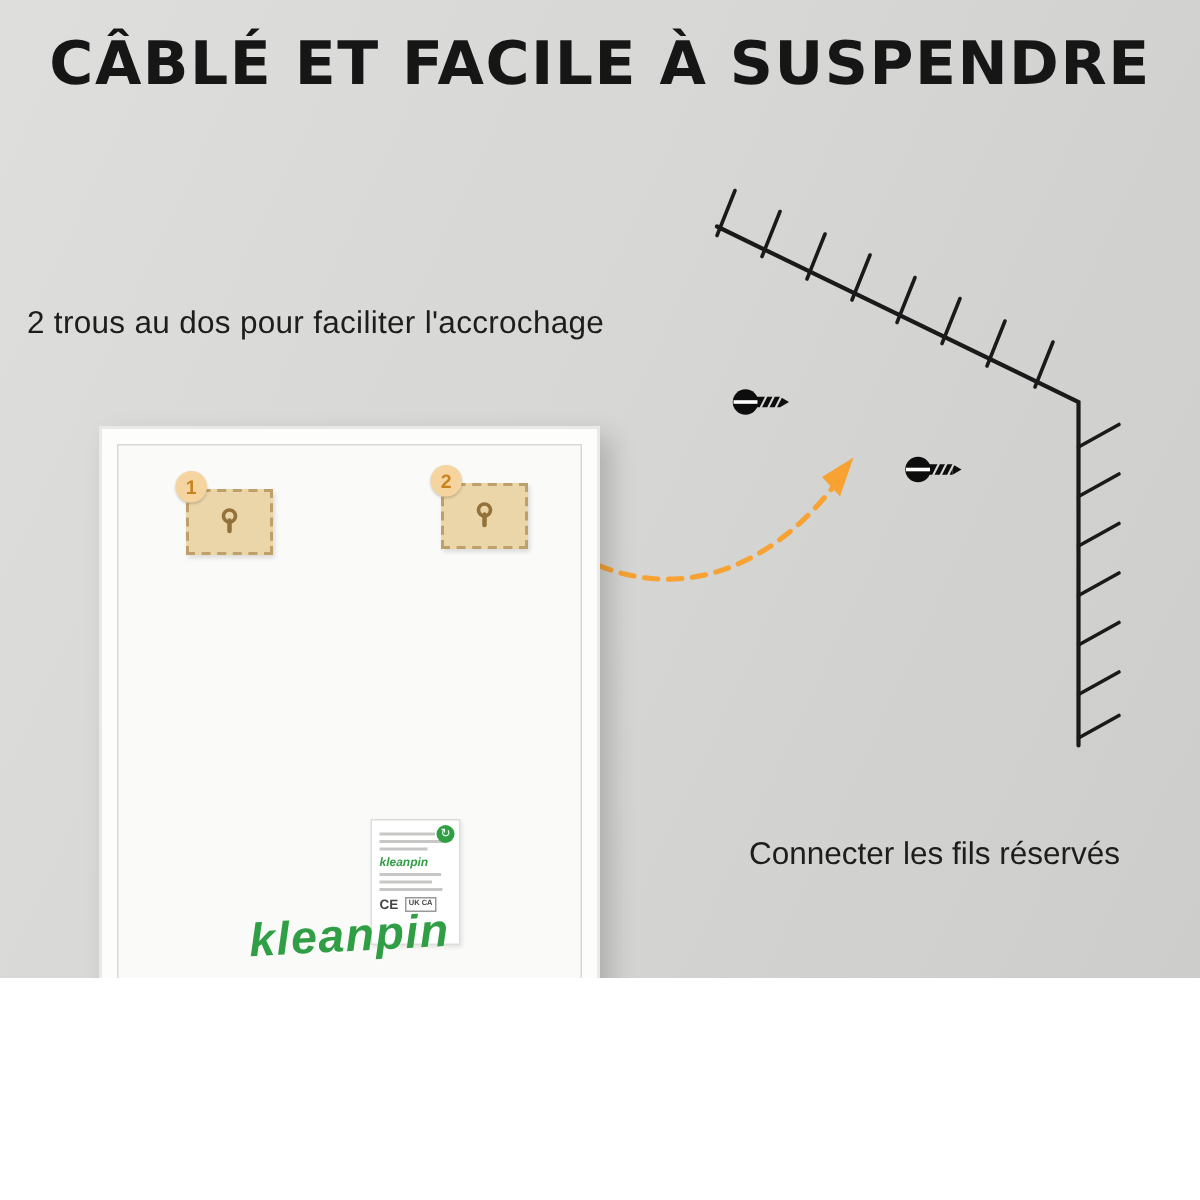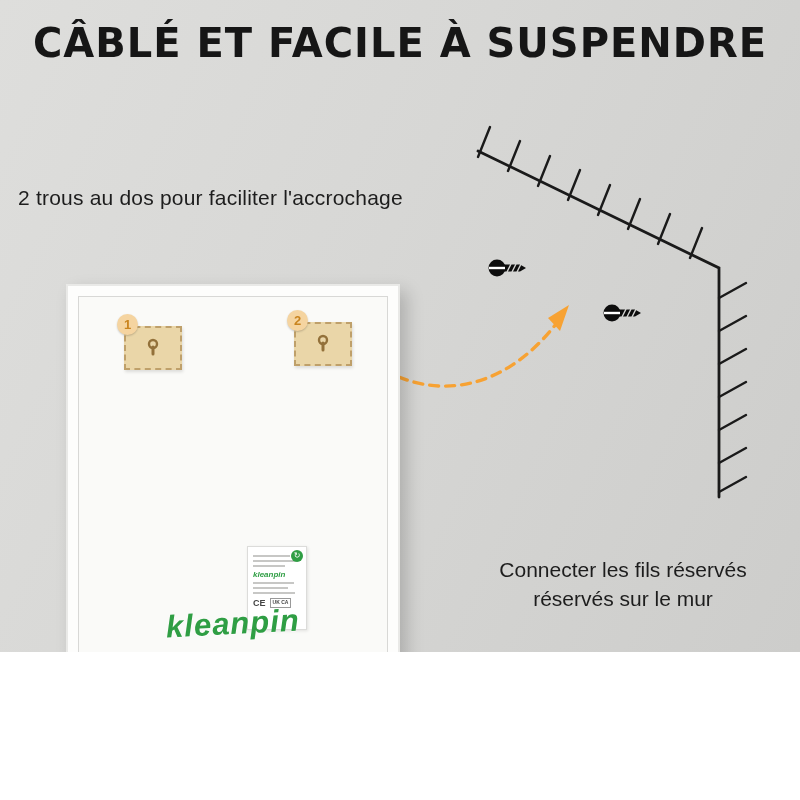--- a/index.html
+++ b/index.html
@@ -12,21 +12,21 @@
     padding-left:40px;
   }
 
   .title {
     position:absolute; top:20px; left:0; width:800px;
     text-align:center; font-family:"DejaVu Sans", sans-serif;
     font-weight:bold; font-size:40px; letter-spacing:1px; color:#161616;
   }
 
   .hang-note {
-    position:absolute; left:18px; top:186px;
+    position:absolute; left:18px; top:204px;
     font-size:21px; color:#1d1d1d; letter-spacing:0.2px;
   }
 
   .overlay { position:absolute; left:0; top:0; width:800px; height:800px; pointer-events:none; }
 
   
   .mirror {
     position:absolute; left:66px; top:284px; width:334px; height:403px;
     background:#fdfdfc; border:2px solid #e9e9e7;
     box-shadow:7px 7px 16px rgba(0,0,0,0.18);
@@ -207,21 +207,20 @@
     <div class="marks">
       <span class="ce">CE</span>
       <span class="ukca">UK CA</span>
     </div>
   </div>
 
   <div class="brand-logo">kleanpin</div>
 
   <div class="wiring-note">
     <div>Connecter les fils réservés</div>
-    <div>réservés sur le mur</div>
   </div>
 
   <div class="switch">
     <div class="rocker">
       <div class="rocker-top"></div>
       <div class="rocker-bottom"></div>
     </div>
   </div>
 
 </div>

